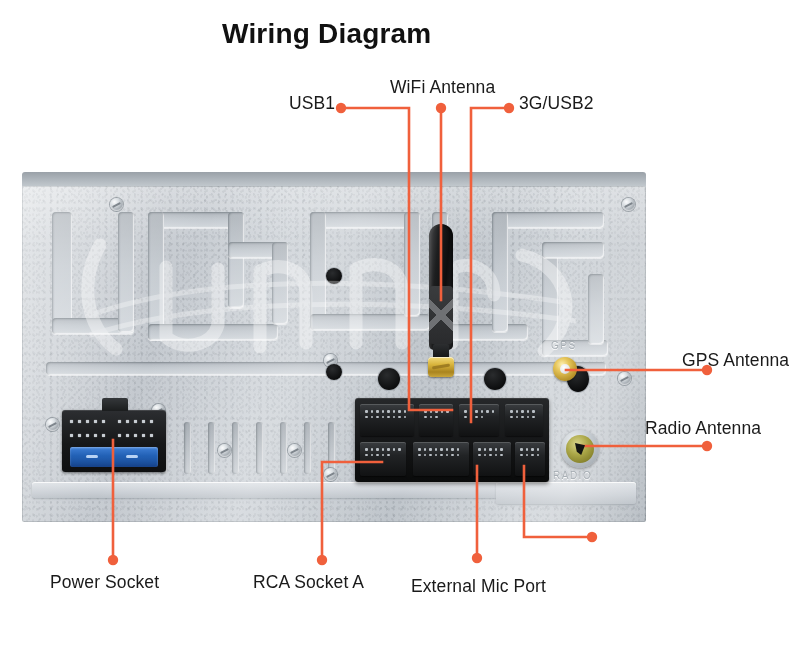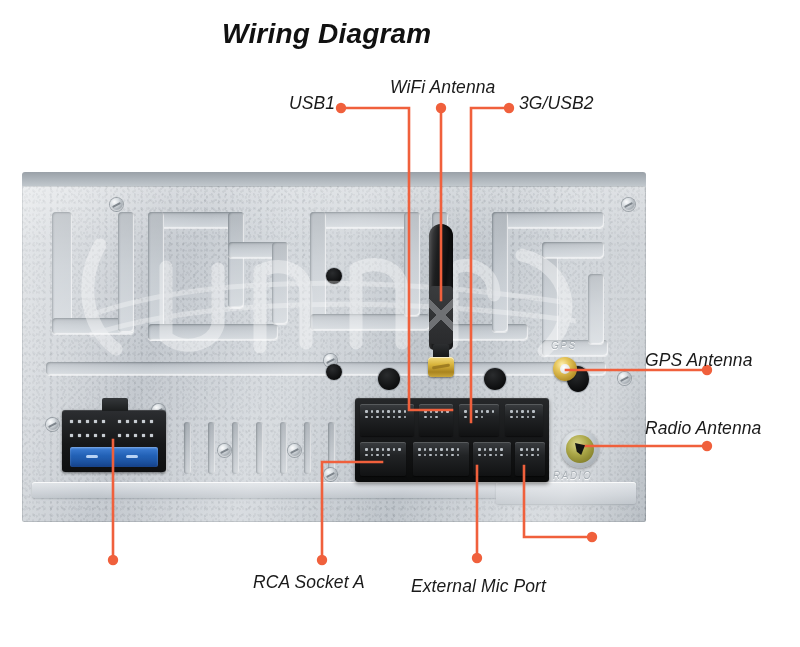--- a/index.html
+++ b/index.html
@@ -2,21 +2,21 @@
 <html><head>
 <meta charset="utf-8">
 <title>Wiring Diagram</title>
 <style>
   html,body{margin:0;padding:0;background:#ffffff;}
   body{
     width:800px;height:647px;position:relative;overflow:hidden;
     font-family:"Liberation Sans","DejaVu Sans",sans-serif;
     background:#ffffff;
   }
-  #stage{position:absolute;inset:0;width:727px;height:647px;font-style:italic;}
+  #stage{position:absolute;inset:0;width:727px;height:647px;}
 
   
   .title{
     position:absolute;left:222px;top:18px;
     font-size:28px;font-weight:bold;color:#111111;
     letter-spacing:0.2px;white-space:nowrap;
   }
 
   
   .lbl{
@@ -501,18 +501,19 @@
       <circle cx="113" cy="560" r="5.2"></circle>
       <circle cx="322" cy="560" r="5.2"></circle>
       <circle cx="477" cy="558" r="5.2"></circle>
       <circle cx="592" cy="537" r="5.2"></circle>
     </g>
   </svg>
 
   <div class="lbl" style="left:289px; top:93px;">USB1</div>
   <div class="lbl" style="left:390px; top:77px;">WiFi Antenna</div>
   <div class="lbl" style="left:519px; top:93px;">3G/USB2</div>
-  <div class="lbl" style="left:645px; top:350px;">GPS Antenna</div>
+  <div class="lbl" style="left:682px; top:350px;">GPS Antenna</div>
   <div class="lbl" style="left:645px; top:418px;">Radio Antenna</div>
+  <div class="lbl" style="left:50px;  top:572px;">Power Socket</div>
   <div class="lbl" style="left:411px; top:576px;">External Mic Port</div>
   <div class="lbl" style="left:253px; top:572px;">RCA Socket A</div>
 
 </div>
 
 </body></html>

